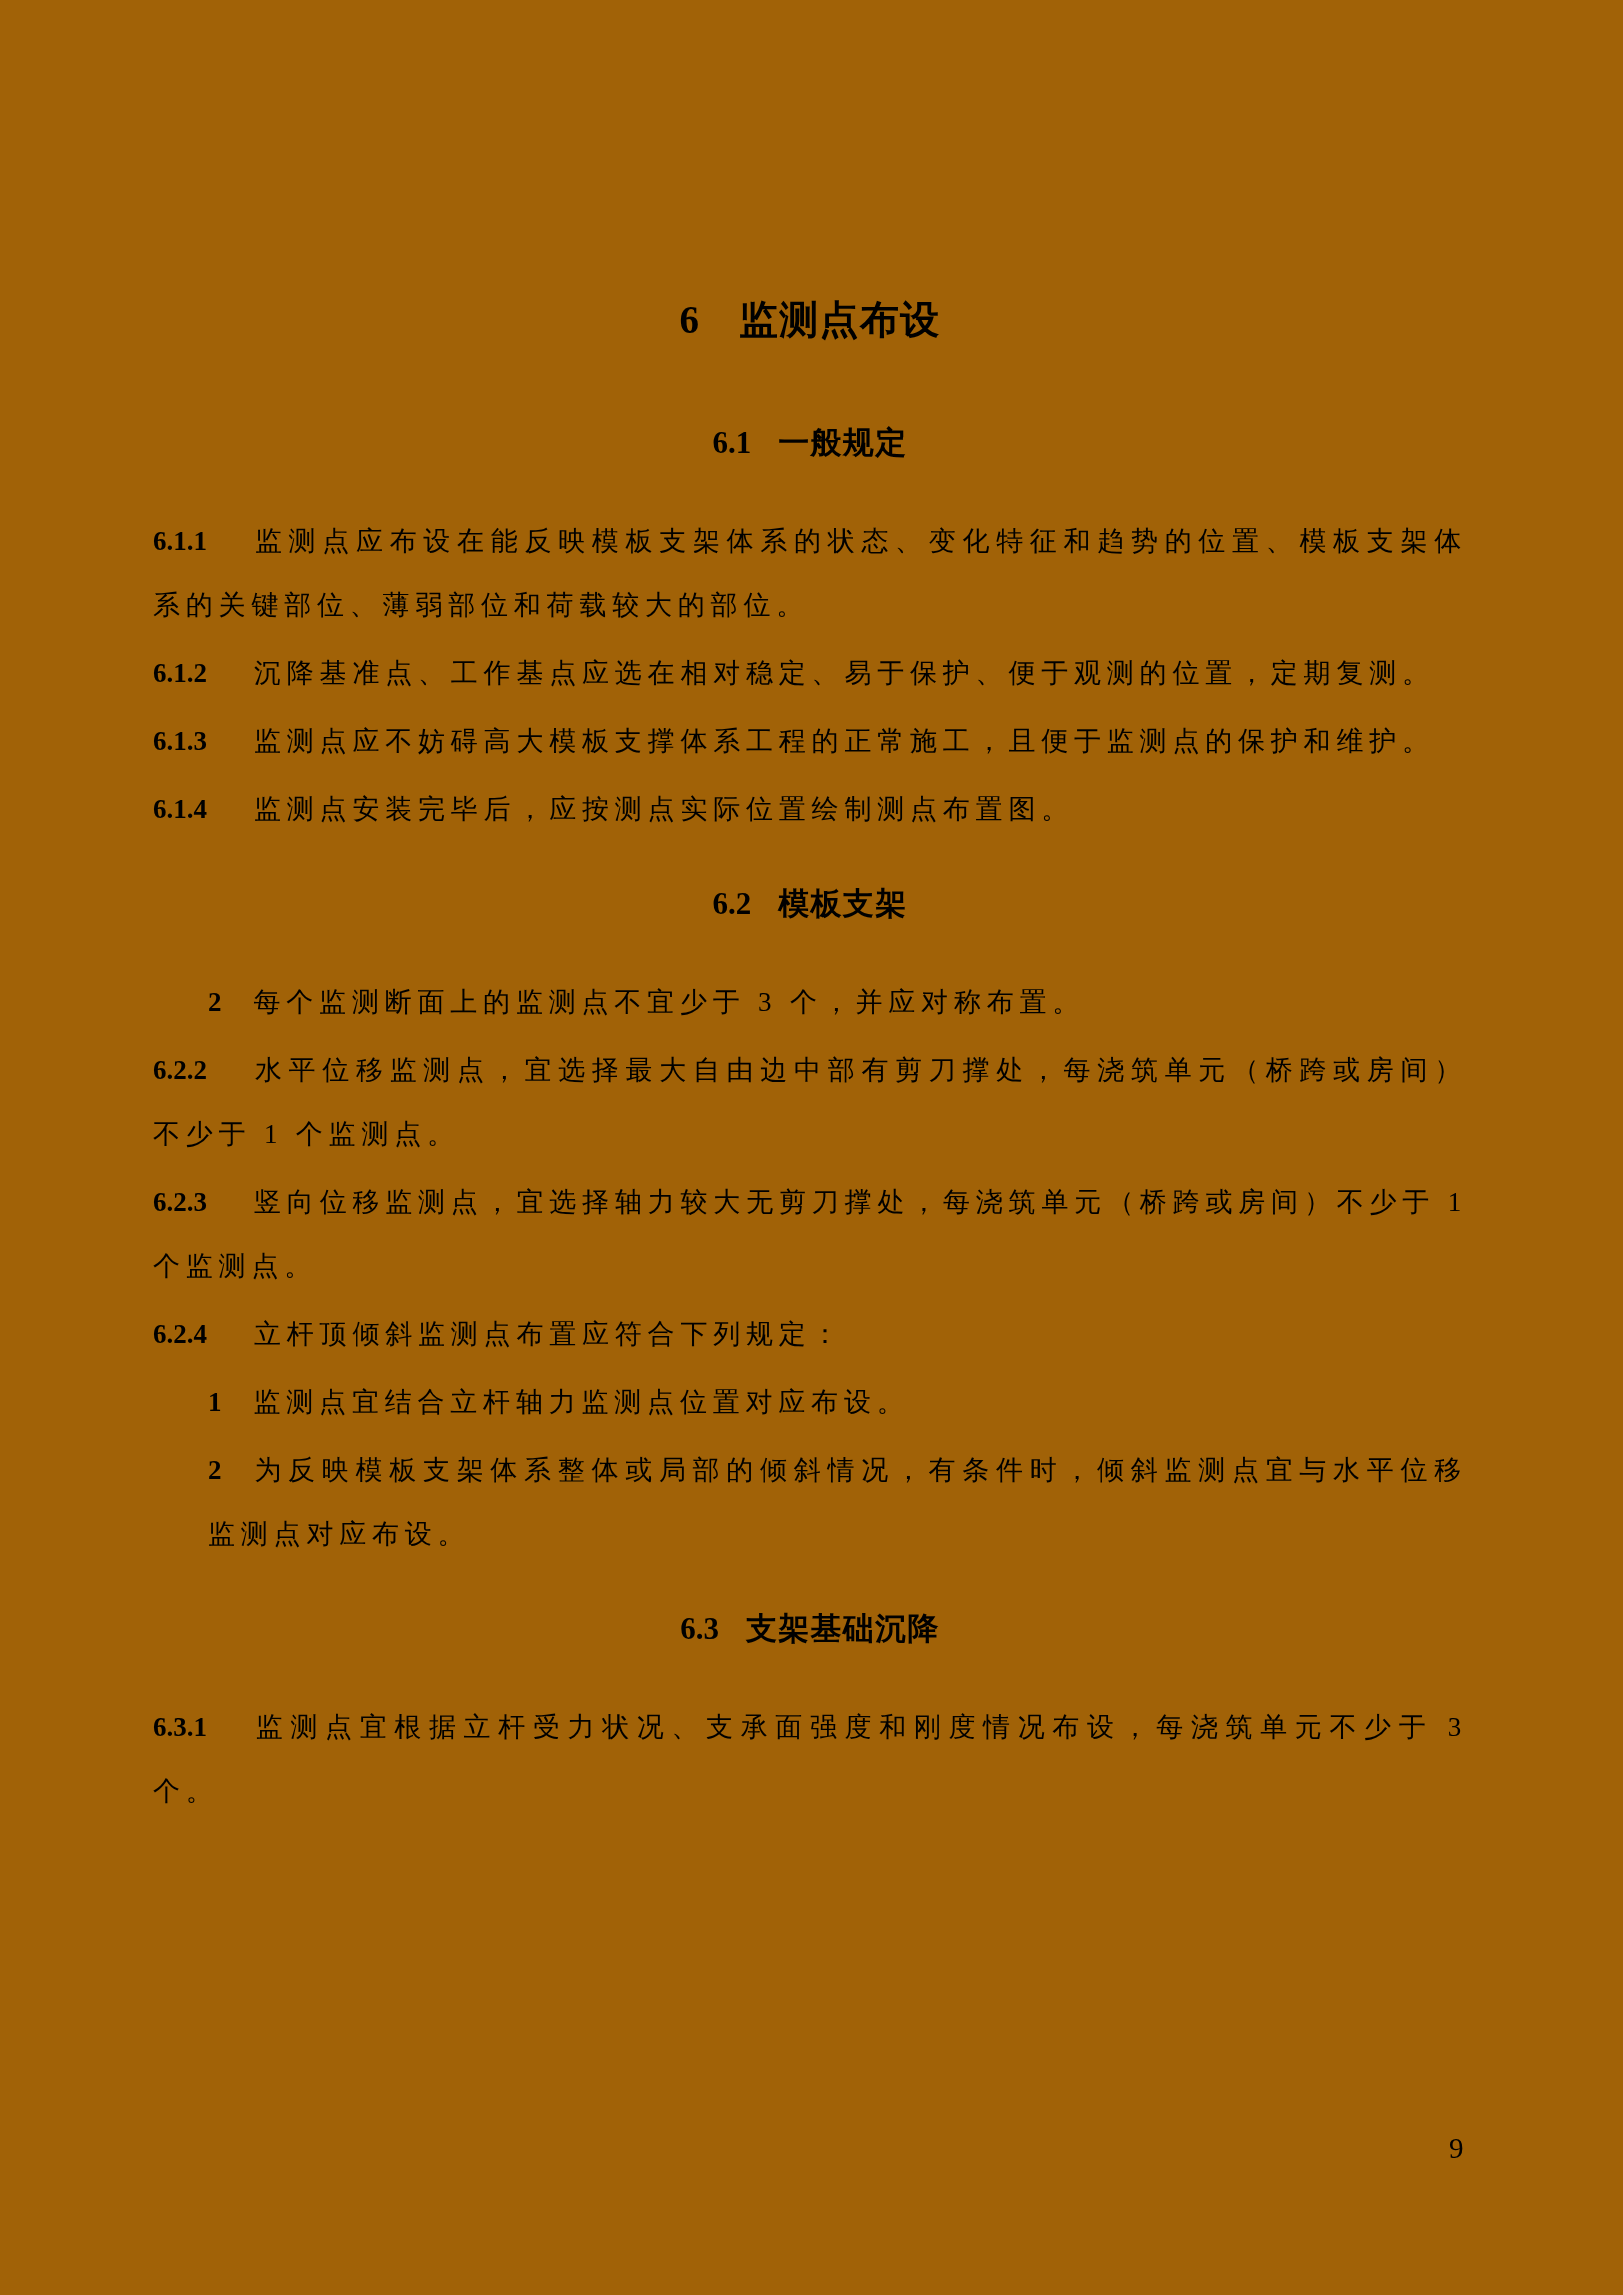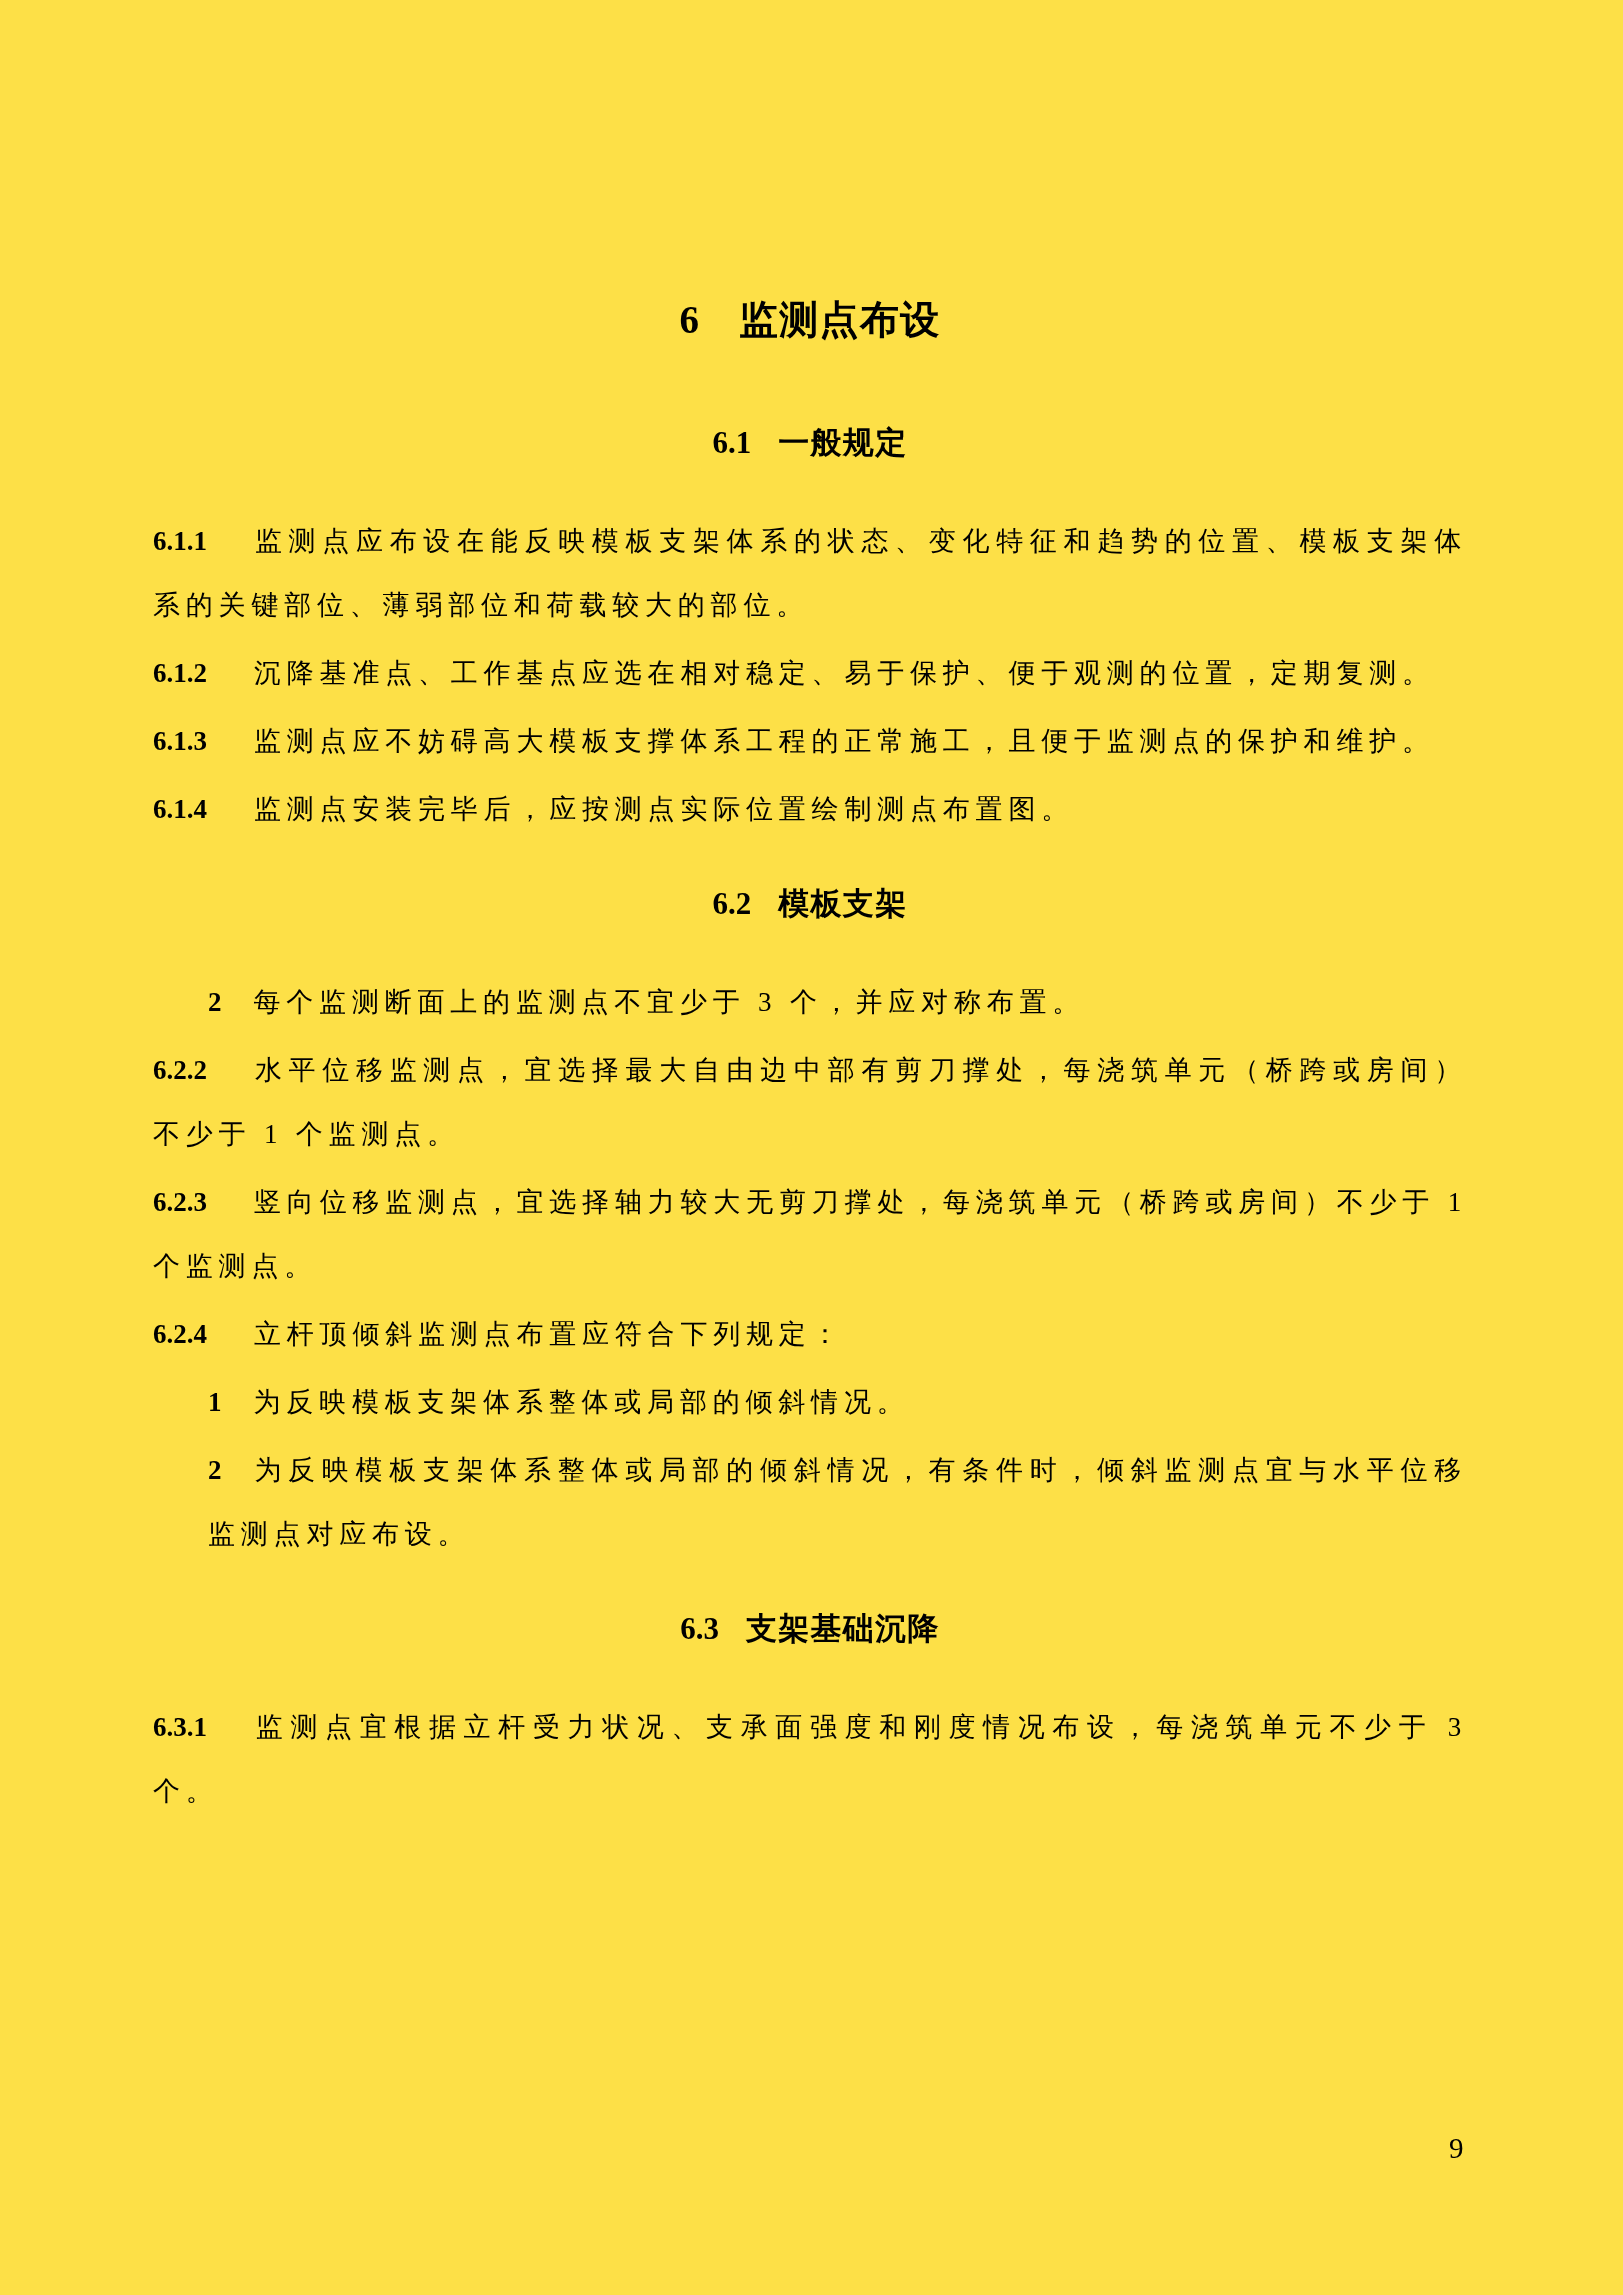--- a/index.html
+++ b/index.html
@@ -4,21 +4,21 @@
 <style>
   html, body {
     margin: 0;
     padding: 0;
     background: #ffffff;
   }
   .page {
     position: relative;
     width: 1624px;
     height: 2295px;
-    background: #fde047;
+    background: #a16207;
     color: #000000;
     font-family: "Liberation Serif", "DejaVu Serif", serif;
     overflow: hidden;
   }
   .content {
     padding: 0 153px 0 149px;
   }
   
   .doc-title {
     margin: 288px 0 0 0;
@@ -93,21 +93,21 @@
 
 
   <p class="para subitem"><span class="pnum">2</span><span class="ptext">每个监测断面上的监测点不宜少于 3 个，并应对称布置。</span></p>
 
   <p class="para"><span class="pnum">6.2.2</span><span class="ptext">水平位移监测点，宜选择最大自由边中部有剪刀撑处，每浇筑单元（桥跨或房间）不少于 1 个监测点。</span></p>
 
   <p class="para"><span class="pnum">6.2.3</span><span class="ptext">竖向位移监测点，宜选择轴力较大无剪刀撑处，每浇筑单元（桥跨或房间）不少于 1 个监测点。</span></p>
 
   <p class="para"><span class="pnum">6.2.4</span><span class="ptext">立杆顶倾斜监测点布置应符合下列规定：</span></p>
 
-  <p class="para subitem"><span class="pnum">1</span><span class="ptext">为反映模板支架体系整体或局部的倾斜情况。</span></p>
+  <p class="para subitem"><span class="pnum">1</span><span class="ptext">监测点宜结合立杆轴力监测点位置对应布设。</span></p>
 
   <p class="para subitem"><span class="pnum">2</span><span class="ptext">为反映模板支架体系整体或局部的倾斜情况，有条件时，倾斜监测点宜与水平位移监测点对应布设。</span></p>
 </section>
 
   <section>
     <h2 class="section-head"><span class="sec-num">6.3</span><span class="sec-title">支架基础沉降</span></h2>
 
   <p class="para"><span class="pnum">6.3.1</span><span class="ptext">监测点宜根据立杆受力状况、支承面强度和刚度情况布设，每浇筑单元不少于 3 个。</span></p>
 
 </section>

